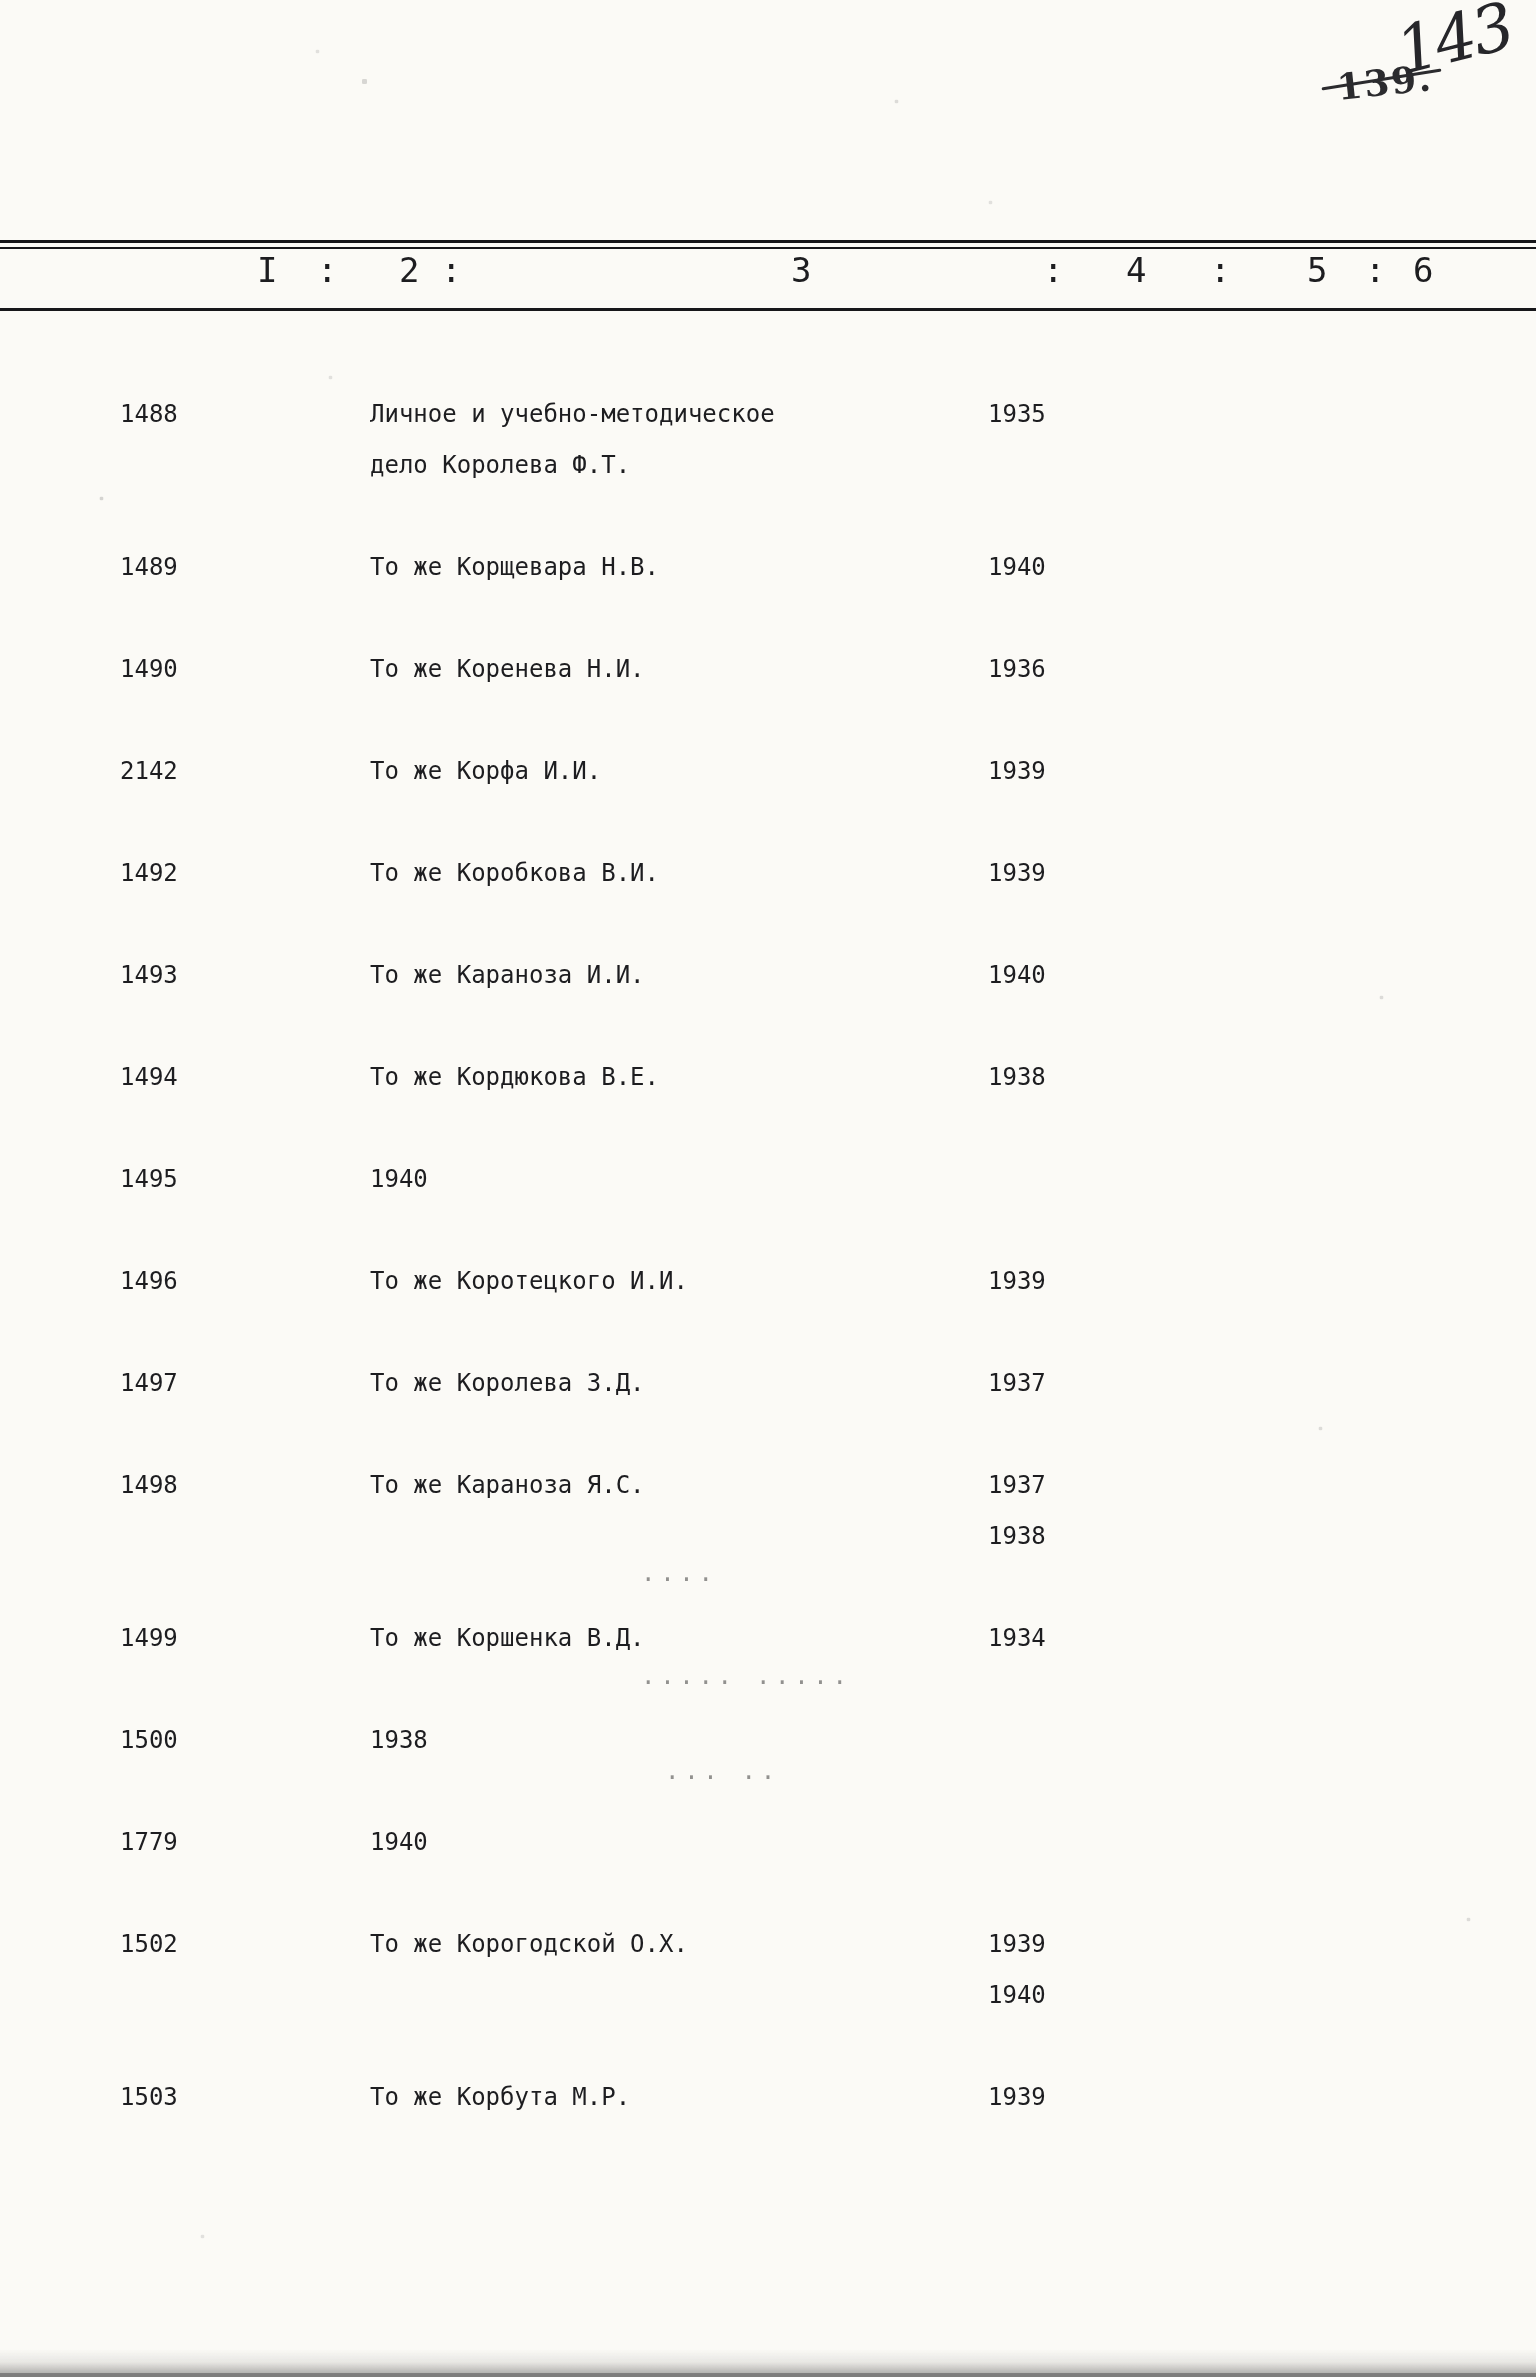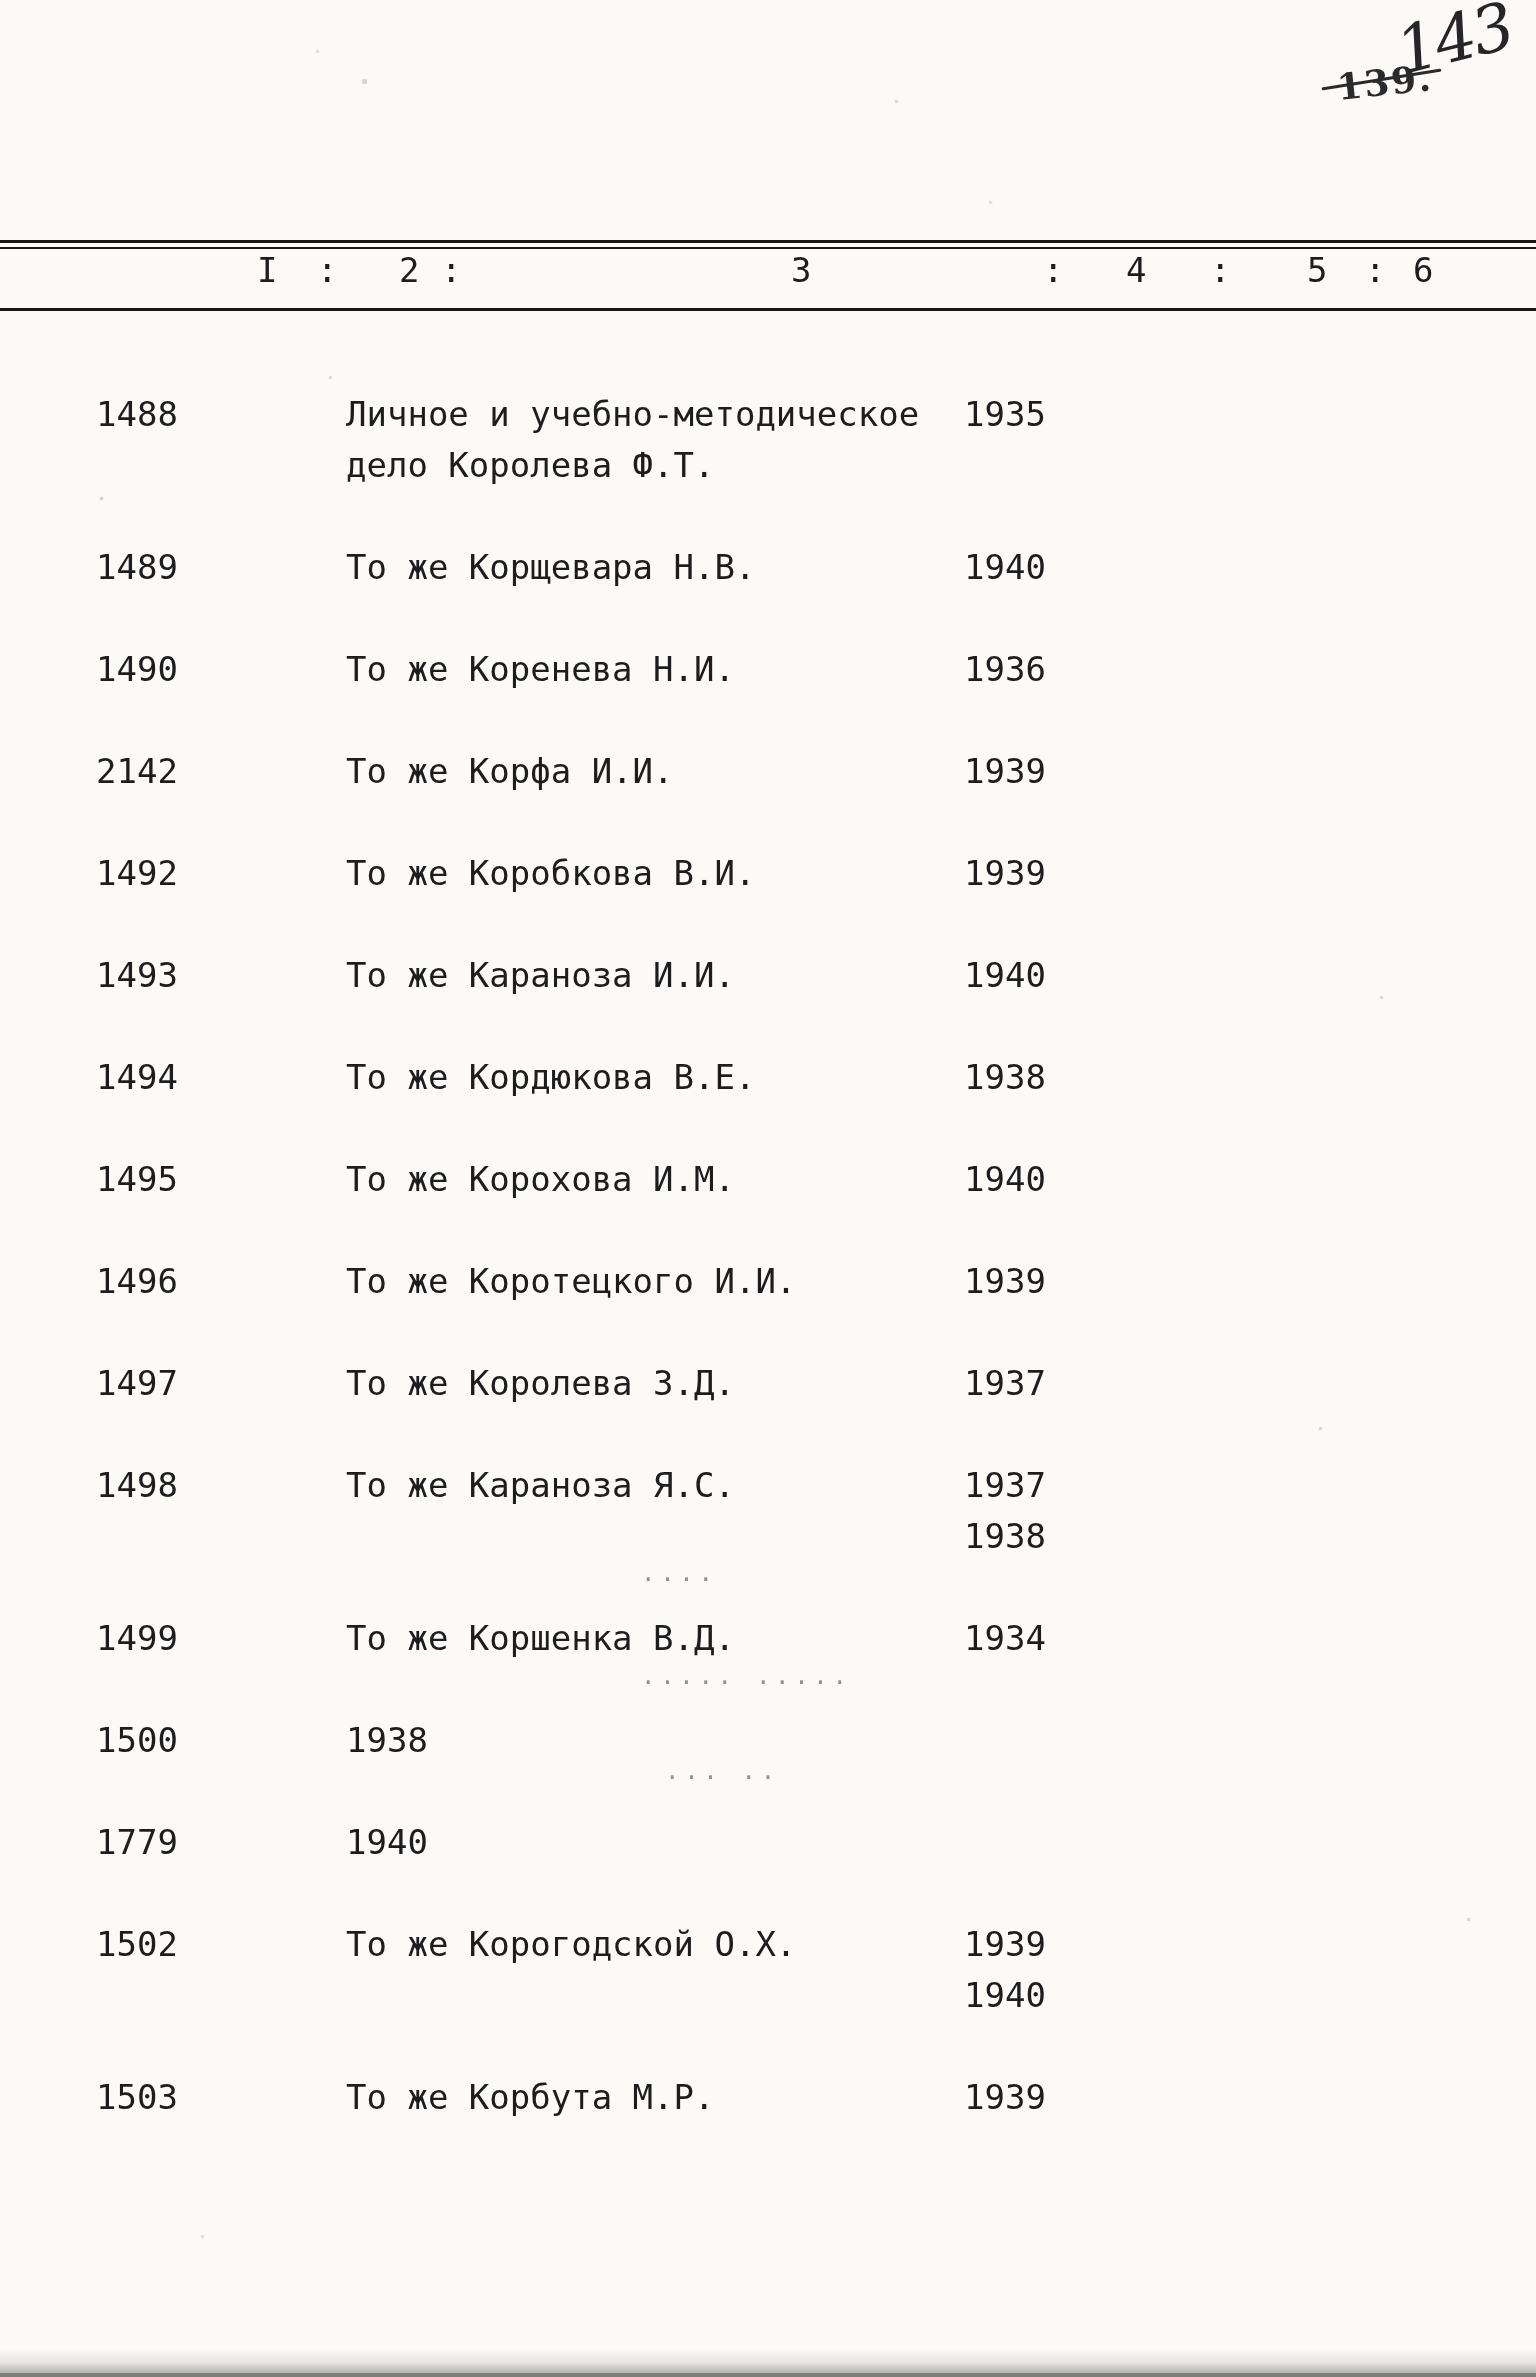--- a/index.html
+++ b/index.html
@@ -46,23 +46,23 @@
   .hc3 { left:791px; } .hs3 { left:1043px; }
   .hc4 { left:1126px; } .hs4 { left:1210px; }
   .hc5 { left:1307px; } .hs5 { left:1365px; }
   .hc6 { left:1413px; }
 
   
   .records { position:absolute; top:389px; left:0; width:100%; }
   .row {
     display:grid;
     grid-template-columns:250px 618px auto;
-    padding-left:96px;
+    padding-left:120px;
     margin-bottom:51px;
-    font-size:34px;
+    font-size:24px;
     line-height:51px;
   }
   .cell-title, .cell-years { white-space:pre-line; }
 
   
   .artifact {
     position:absolute; font-size:24px; letter-spacing:4.7px;
     color:rgba(0,0,0,0.42); line-height:24px;
   }
   .a1 { left:641px; top:1561px; }
@@ -159,21 +159,20 @@
   </div>
 
   <div class="row">
     <span class="cell-no">1494</span>
     <span class="cell-title">То же Кордюкова В.Е.</span>
     <span class="cell-years">1938</span>
   </div>
 
   <div class="row">
     <span class="cell-no">1495</span>
-    <span class="cell-title">То же Корохова И.М.</span>
     <span class="cell-years">1940</span>
   </div>
 
   <div class="row">
     <span class="cell-no">1496</span>
     <span class="cell-title">То же Коротецкого И.И.</span>
     <span class="cell-years">1939</span>
   </div>
 
   <div class="row">

